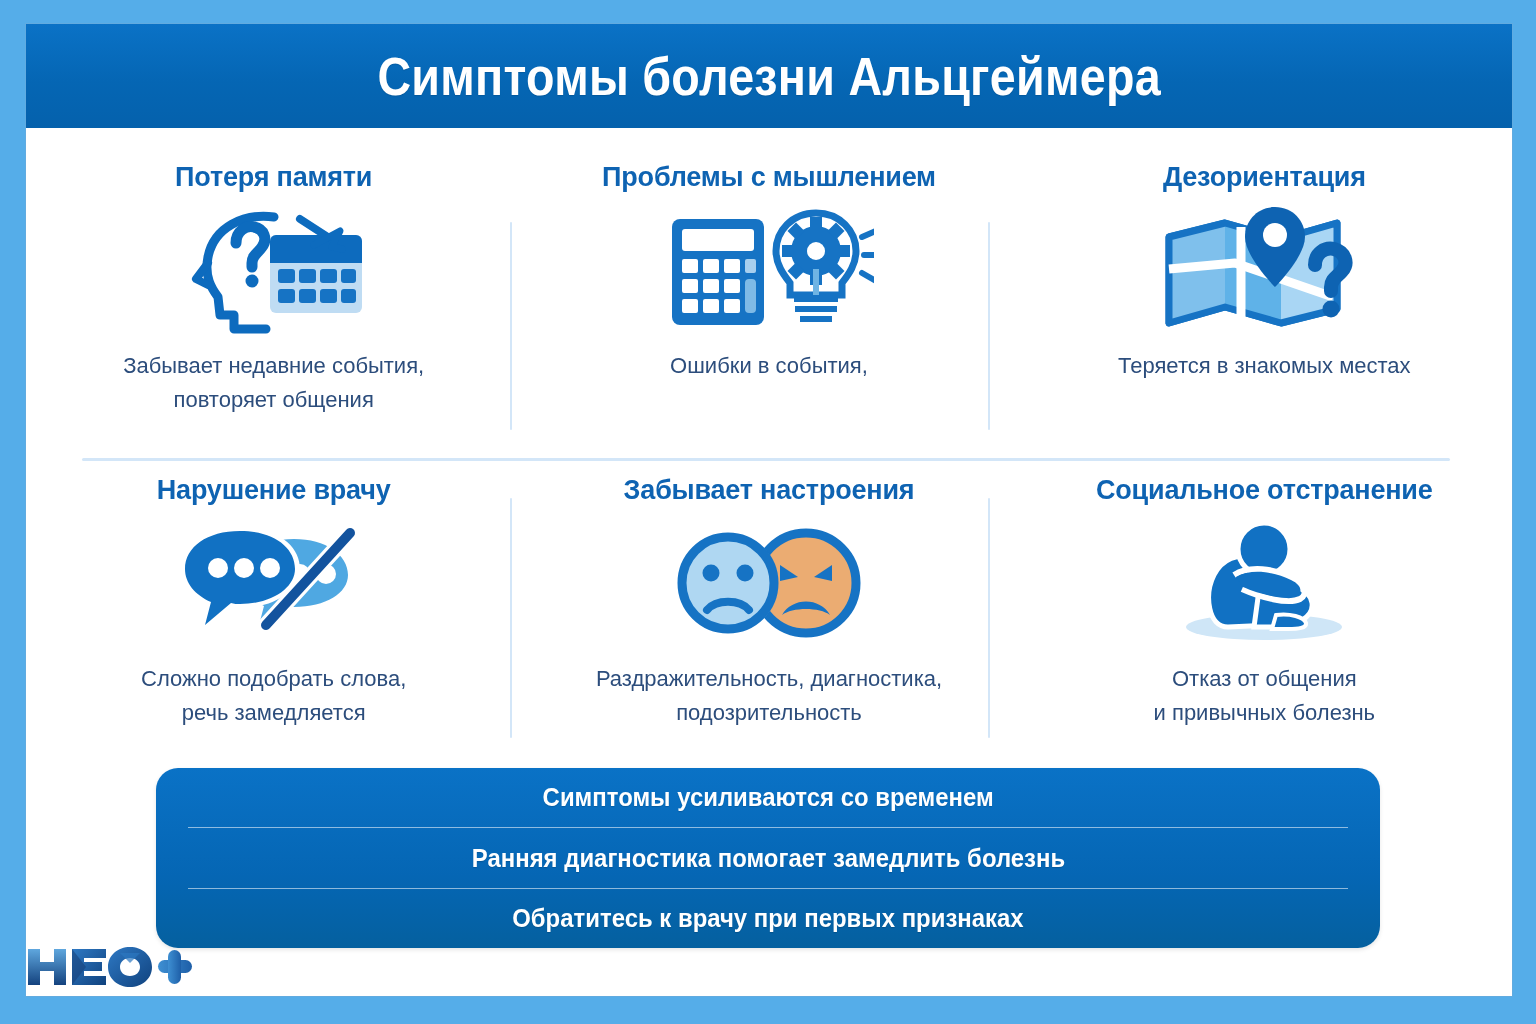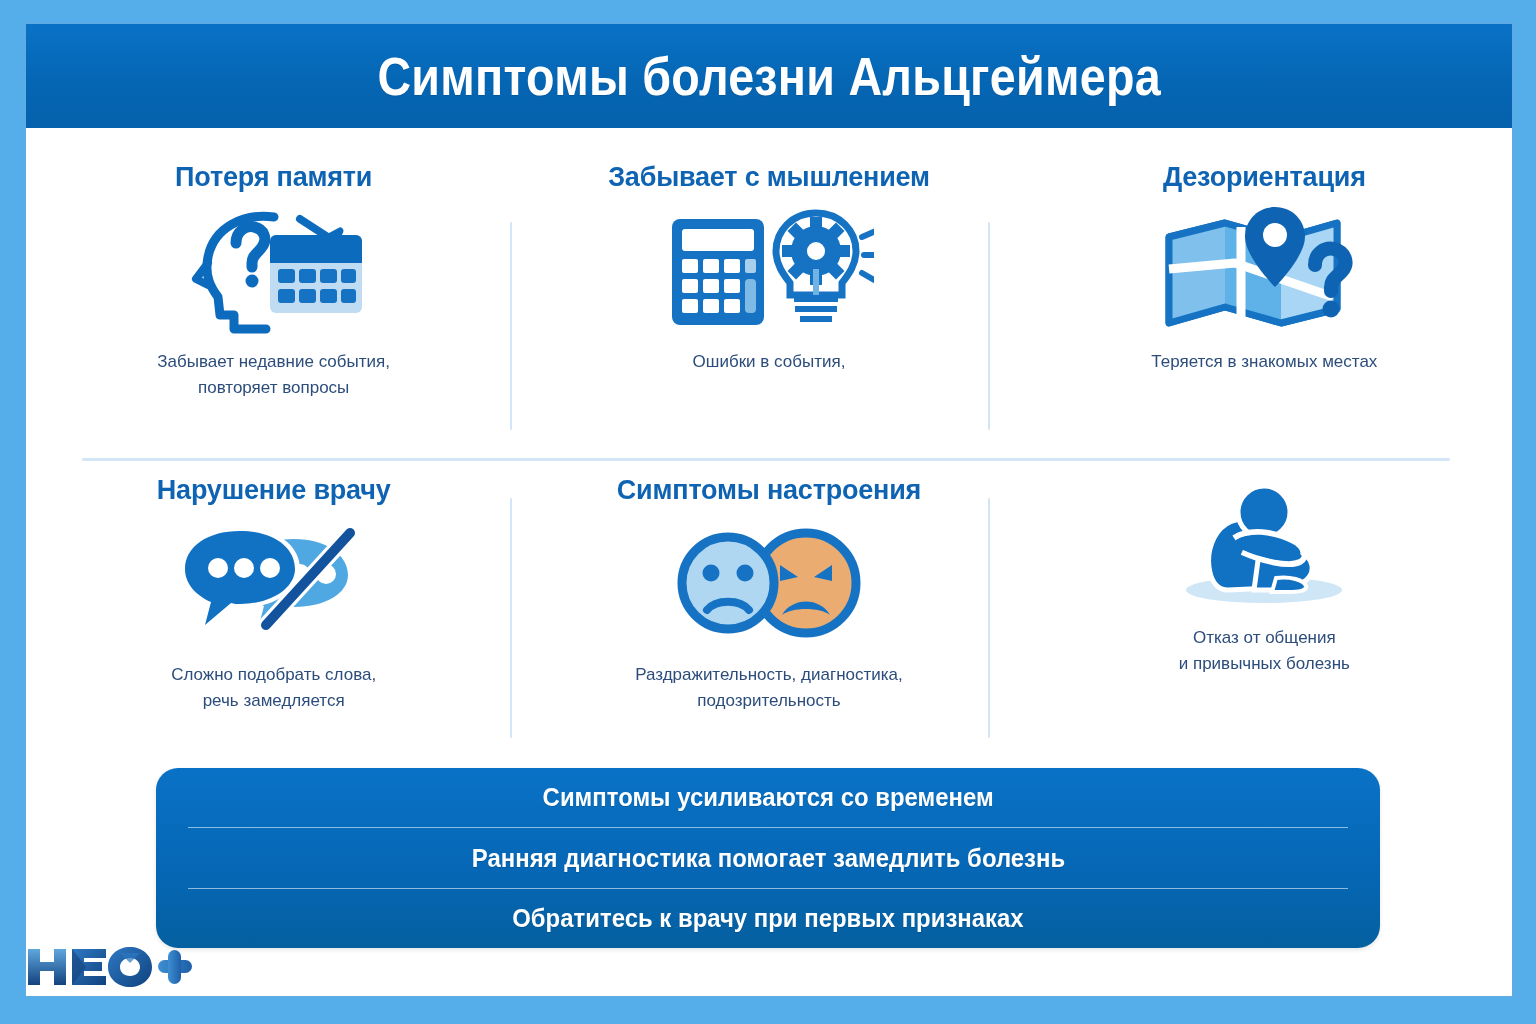--- a/index.html
+++ b/index.html
@@ -85,21 +85,21 @@
     white-space: nowrap;
     margin-bottom: 6px;
   }
   .icon-box {
     height: 142px;
     display: flex;
     align-items: center;
     justify-content: center;
   }
   .card-desc {
-    font-size: 17px;
+    font-size: 22px;
     line-height: 1.55;
     color: #2C4D7C;
     text-align: center;
     max-width: 420px;
     margin-top: 8px;
   }
 
   
   .vdiv {
     position: absolute;
@@ -206,26 +206,26 @@
               <rect x="167" y="64" width="15" height="14" rx="3"></rect>
               <rect x="104" y="84" width="17" height="14" rx="3"></rect>
               <rect x="125" y="84" width="17" height="14" rx="3"></rect>
               <rect x="146" y="84" width="17" height="14" rx="3"></rect>
               <rect x="167" y="84" width="15" height="14" rx="3"></rect>
             </g>
           </svg>
         </div>
         <div class="card-desc">
           <span>Забывает недавние события,</span><br>
-          <span>повторяет вопросы</span>
-        </div>
-      </div>
-
-      <div class="card">
-        <div class="card-title">Забывает с мышлением</div>
+          <span>повторяет общения</span>
+        </div>
+      </div>
+
+      <div class="card">
+        <div class="card-title">Проблемы с мышлением</div>
         <div class="icon-box">
           <svg width="210" height="130" viewBox="0 0 210 130" aria-hidden="true">
 
             <rect x="8" y="14" width="92" height="106" rx="8" fill="#1673C4"></rect>
             <rect x="18" y="24" width="72" height="22" rx="3" fill="#FFFFFF"></rect>
             <g fill="#FFFFFF">
               <rect x="18" y="54" width="16" height="14" rx="2"></rect>
               <rect x="39" y="54" width="16" height="14" rx="2"></rect>
               <rect x="60" y="54" width="16" height="14" rx="2"></rect>
               <rect x="18" y="74" width="16" height="14" rx="2"></rect>
@@ -333,21 +333,21 @@
             <path d="M176 14 L92 106" stroke="#13539E" stroke-width="10" stroke-linecap="round"></path>
           </svg>
         </div>
         <div class="card-desc">
           <span>Сложно подобрать слова,</span><br>
           <span>речь замедляется</span>
         </div>
       </div>
 
       <div class="card">
-        <div class="card-title">Симптомы настроения</div>
+        <div class="card-title">Забывает настроения</div>
         <div class="icon-box">
           <svg width="210" height="120" viewBox="0 0 210 120" aria-hidden="true">
 
             <circle cx="142" cy="60" r="50" fill="#EBAC72" stroke="#1673C4" stroke-width="9"></circle>
             <path d="M116 42 L134 54 L116 58 Z" fill="#1673C4"></path>
             <path d="M168 42 L150 54 L168 58 Z" fill="#1673C4"></path>
             <path d="M118 92 C128 74 156 74 166 92 C156 84 128 84 118 92 Z" fill="#1673C4"></path>
 
             <circle cx="64" cy="60" r="50" fill="#FFFFFF"></circle>
             <circle cx="64" cy="60" r="46" fill="#AFD7F2" stroke="#1673C4" stroke-width="9"></circle>
@@ -356,20 +356,21 @@
             <path d="M43 87 C52 76 76 76 85 87" fill="none" stroke="#1673C4" stroke-width="8" stroke-linecap="round"></path>
           </svg>
         </div>
         <div class="card-desc">
           <span>Раздражительность, диагностика,</span><br>
           <span>подозрительность</span>
         </div>
       </div>
 
       <div class="card">
+        <div class="card-title">Социальное отстранение</div>
         <div class="icon-box">
           <svg width="200" height="128" viewBox="0 0 200 128" aria-hidden="true">
 
             <ellipse cx="100" cy="108" rx="78" ry="13" fill="#CFE6F7"></ellipse>
 
             <path d="M64 108 C44 108 40 76 50 56 C58 40 74 34 90 38 L112 48 L110 106 Z" fill="#1171C3" stroke="#FFFFFF" stroke-width="5"></path>
 
             <circle cx="100" cy="30" r="26" fill="#1171C3" stroke="#FFFFFF" stroke-width="5"></circle>
 
             <path d="M96 64 C124 60 146 70 148 84 C150 98 132 108 110 108 L90 108 Z" fill="#1171C3" stroke="#FFFFFF" stroke-width="5"></path>

